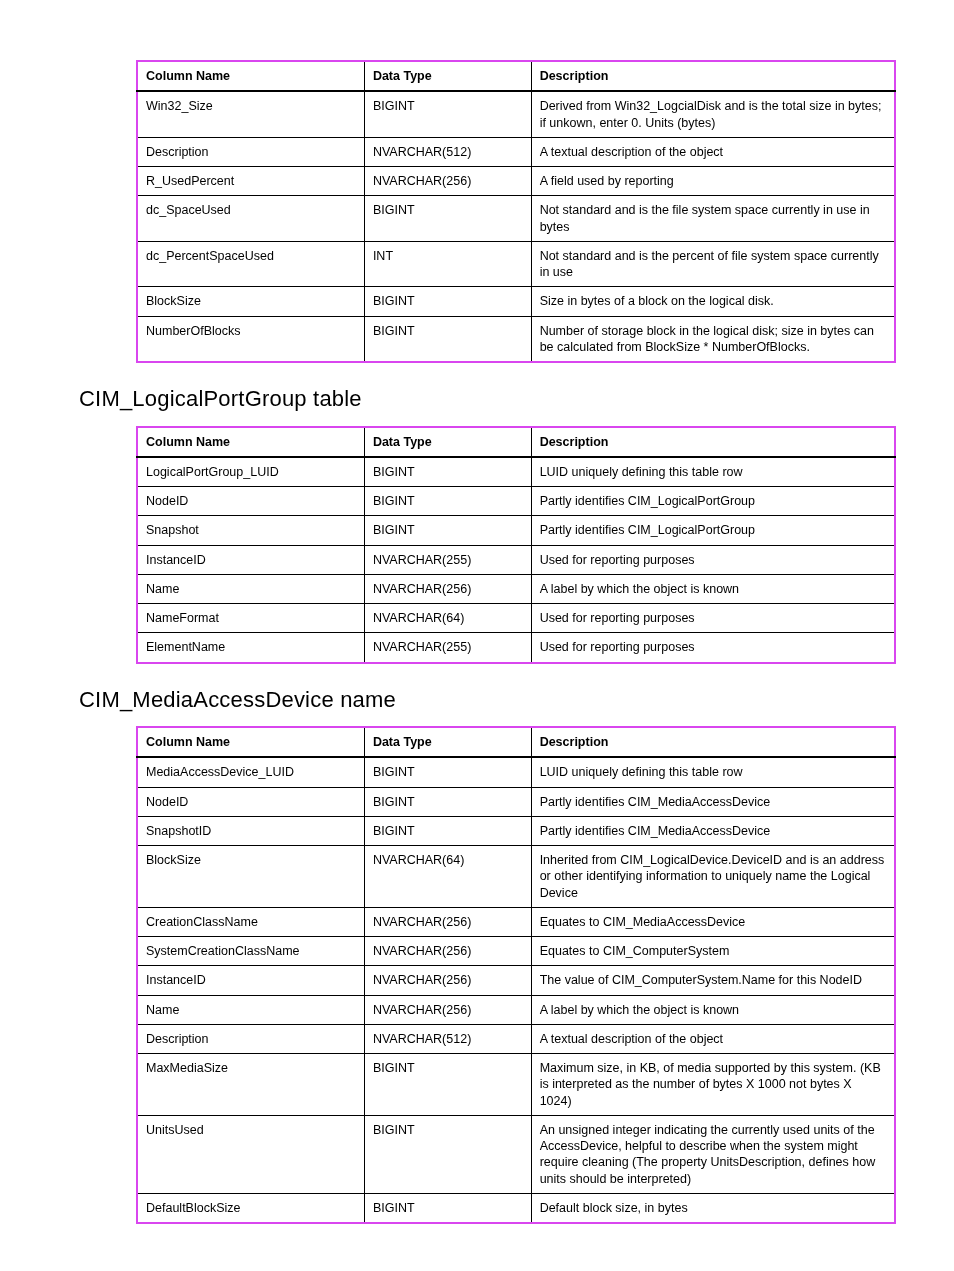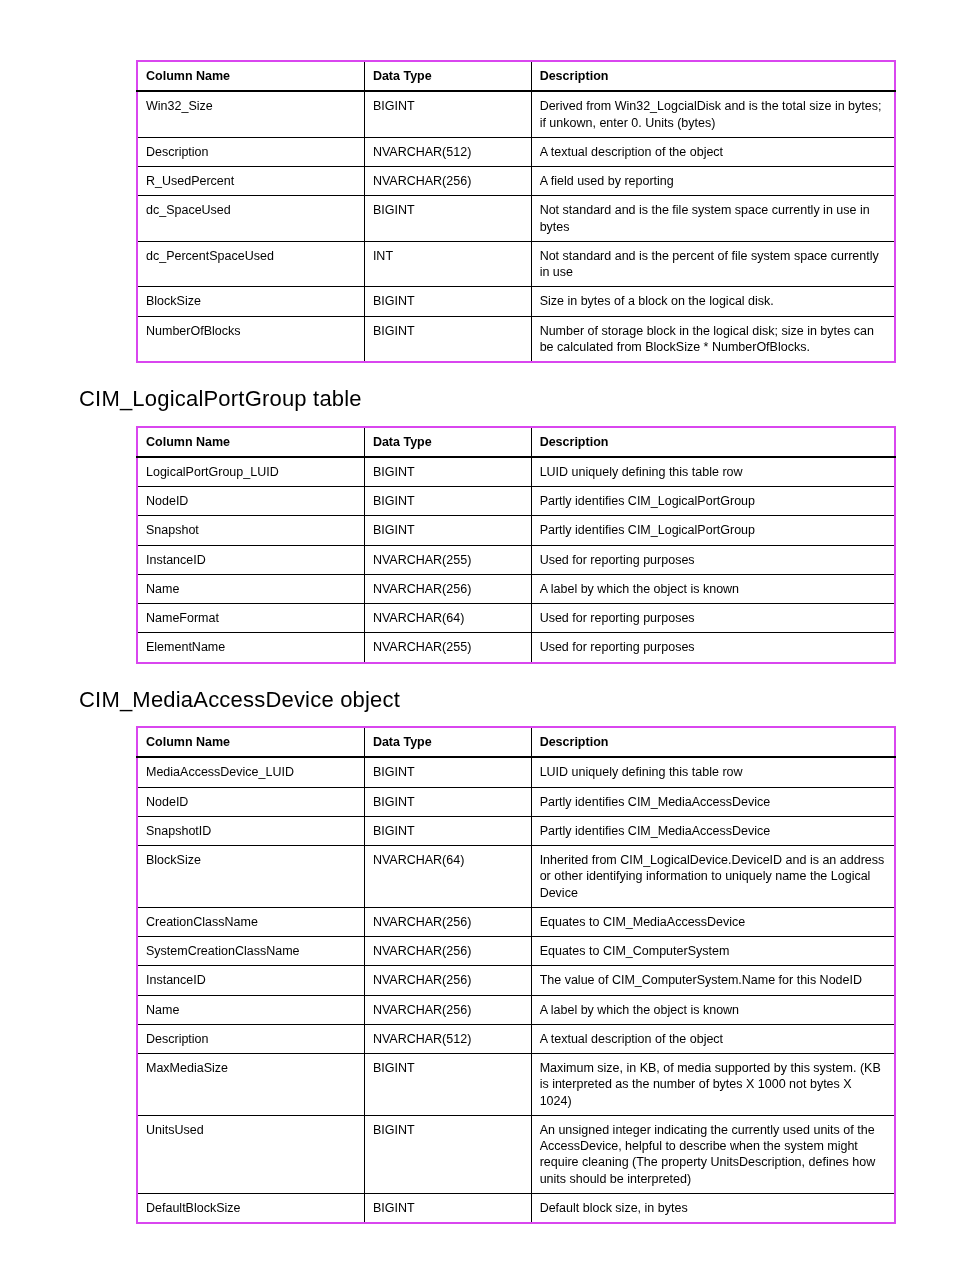--- a/index.html
+++ b/index.html
@@ -140,21 +140,21 @@
         <td>Used for reporting purposes</td>
       </tr>
       <tr>
         <td>ElementName</td>
         <td>NVARCHAR(255)</td>
         <td>Used for reporting purposes</td>
       </tr>
     </tbody>
 </table>
 
-<div class="section-title">CIM_MediaAccessDevice object</div>
+<div class="section-title">CIM_MediaAccessDevice name</div>
 <table class="schema">
   <colgroup>
       <col class="c1">
       <col class="c2">
       <col class="c3">
     </colgroup>
   <thead>
     <tr>
       <th>Column Name</th>
       <th>Data Type</th>

